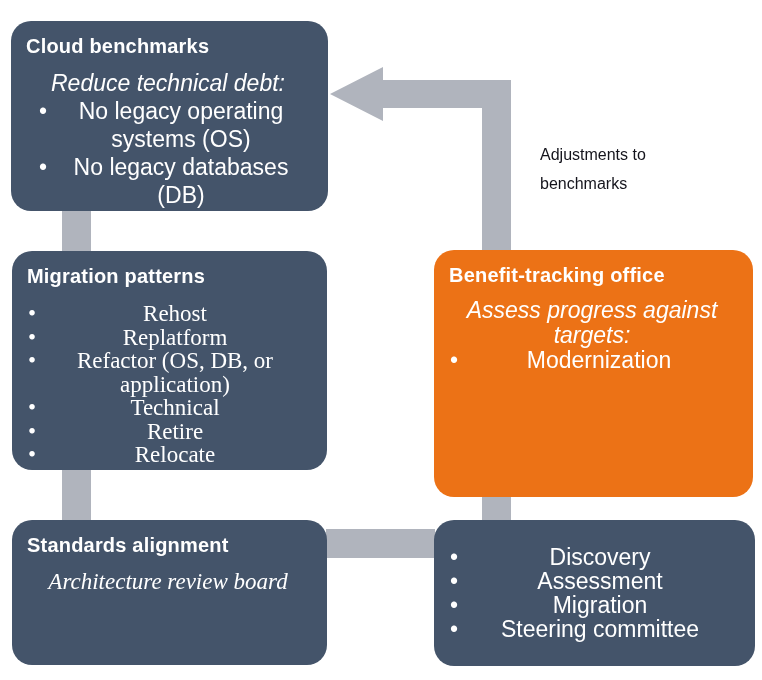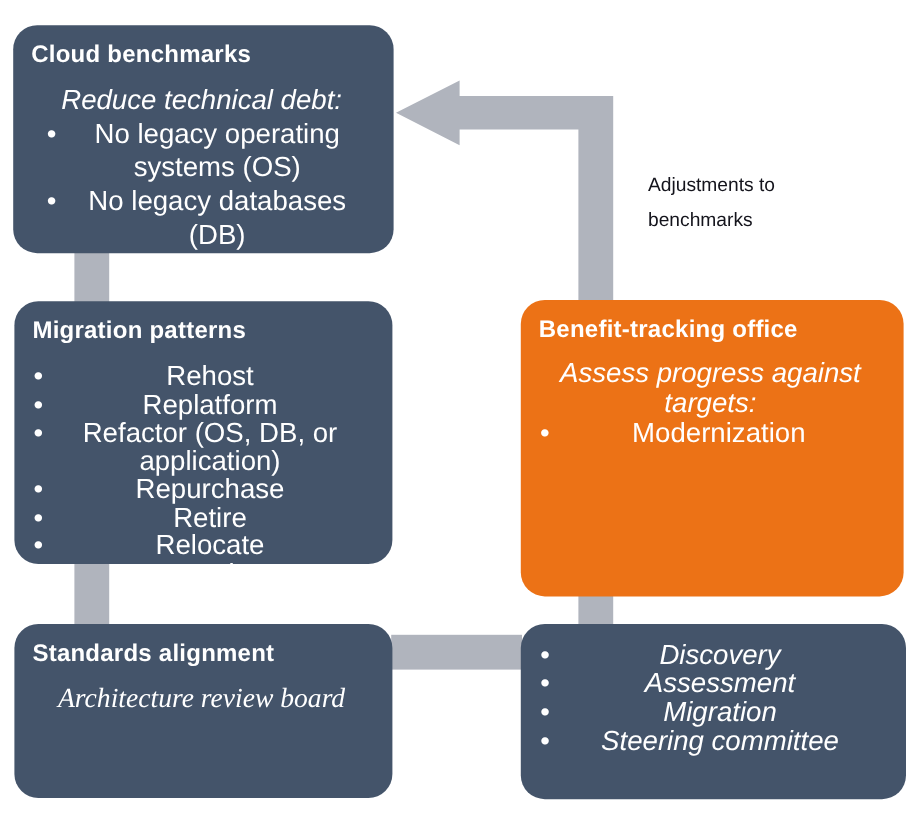--- a/index.html
+++ b/index.html
@@ -27,24 +27,24 @@
     white-space:nowrap;
   }
   .box-content{font-size:23px;text-align:center;}
   .intro{font-style:italic;}
   .bullet{position:relative;padding-left:14px;}
   .bullet::before{content:"\2022";position:absolute;left:1px;}
   .indented .bullet{padding-left:26px;}
   .indented .bullet::before{left:13px;}
   
   .box-cloud .box-content{margin-top:11px;line-height:28px;}
-  .box-migration .box-content{margin-top:14px;line-height:23.5px;}
+  .box-migration .box-content{margin-top:14px;line-height:23.5px;font-family:Liberation Serif, serif;}
   .box-standards .box-content{margin-top:13px;line-height:24px;font-family:Liberation Serif, serif;}
   .box-benefit .box-content{margin-top:11px;line-height:25px;}
-  .box-pipeline .box-content{line-height:24px;font-style:italic;}
+  .box-pipeline .box-content{margin-top:12px;line-height:24px;}
 
   .box-cloud{left:11px;top:21px;width:317px;height:190px;}
   .box-migration{left:12px;top:251px;width:315px;height:219px;}
   .box-standards{left:12px;top:520px;width:315px;height:145px;}
   .box-benefit{left:434px;top:250px;width:319px;height:247px;}
   .box-pipeline{left:434px;top:520px;width:321px;height:146px;}
 
   .connector{position:absolute;background:var(--connector-gray,#B0B4BD);}
   .c-cloud-migration{left:62px;top:202px;width:29px;height:50px;}
   .c-migration-standards{left:62px;top:469px;width:29px;height:52px;}
@@ -87,21 +87,21 @@
       <div class="bullet">Backups</div>
     </div>
   </div>
 
   <div class="box box-migration">
     <div class="box-title">Migration patterns</div>
     <div class="box-content">
       <div class="bullet">Rehost</div>
       <div class="bullet">Replatform</div>
       <div class="bullet">Refactor (OS, DB, or application)</div>
-      <div class="bullet">Repurchase</div>
+      <div class="bullet">Technical</div>
       <div class="bullet">Retire</div>
       <div class="bullet">Relocate</div>
       <div class="bullet">Retain</div>
     </div>
   </div>
 
   <div class="box box-standards">
     <div class="box-title">Standards alignment</div>
     <div class="box-content">
       <div class="intro">Architecture review board</div>

